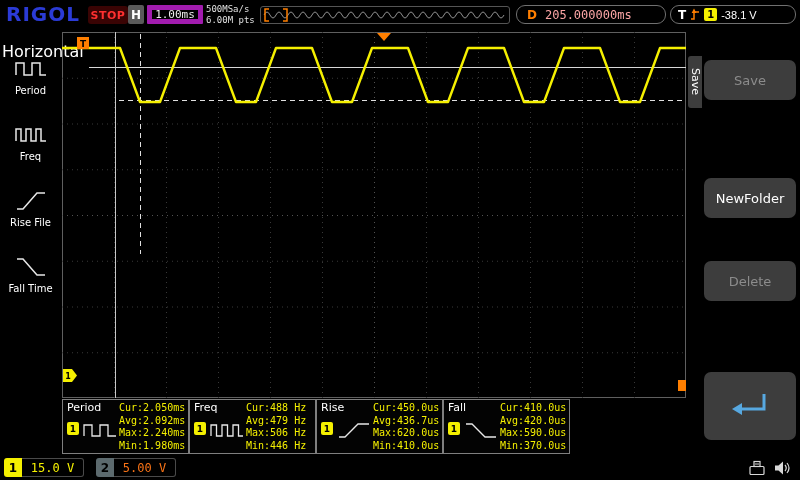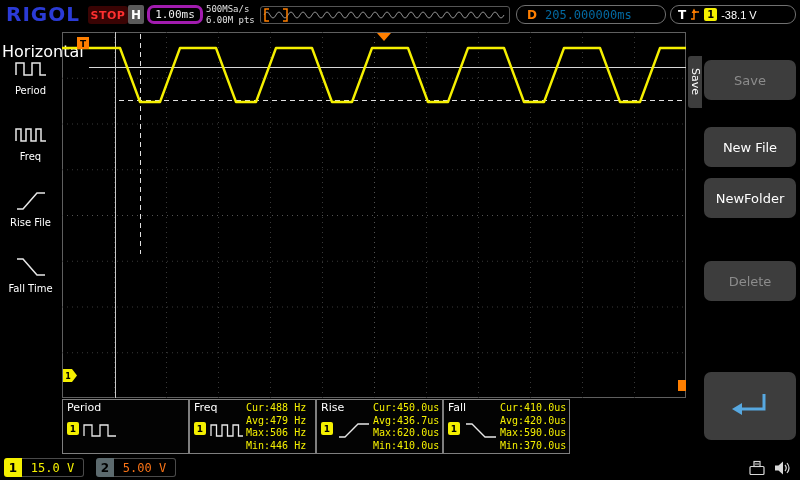--- a/index.html
+++ b/index.html
@@ -8,28 +8,28 @@
   .screen{position:relative;width:800px;height:480px;background:#000;overflow:hidden}
   .abs{position:absolute}
 
   
   .logo{left:6px;top:2px;font-size:20px;font-weight:bold;color:#2b3bd6;letter-spacing:1px}
   .stop{left:88px;top:6px;width:40px;height:18px;background:#3a0404;border-radius:3px;color:#ff3030;
         font-size:11px;font-weight:bold;display:flex;align-items:center;justify-content:center;letter-spacing:.5px}
   .hgroup{left:128px;top:5px;height:19px;display:flex;align-items:center;gap:3px}
   .hlabel{width:16px;height:19px;background:#5a5a5a;color:#fff;font-weight:bold;font-size:12px;
           display:flex;align-items:center;justify-content:center;border-radius:2px}
-  .hval{width:56px;height:19px;border:3px solid #a21caf;border-radius:7px;color:#f0f0f0;
+  .hval{width:56px;height:19px;border:5px solid #a21caf;border-radius:1px;color:#f0f0f0;
         font-family:"DejaVu Sans Mono",monospace;font-size:11px;display:flex;align-items:center;justify-content:center}
   .rate{left:206px;top:4px;color:#e0e0e0;font-size:9px;line-height:11px;font-family:"DejaVu Sans Mono",monospace}
   .preview{left:260px;top:6px;width:250px;height:18px;border:1px solid #555;border-radius:3px;overflow:hidden}
   .dgroup{left:516px;top:5px;width:150px;height:19px;border:1px solid #707070;border-radius:9px;
           display:flex;align-items:center;gap:8px;padding:0 10px}
   .dlabel{color:#ff7f00;font-weight:bold;font-size:12px}
-  .dval{color:#0369a1;font-size:12px;font-family:"DejaVu Sans Mono",monospace}
+  .dval{color:#fca5a5;font-size:12px;font-family:"DejaVu Sans Mono",monospace}
   .tgroup{left:670px;top:5px;width:126px;height:19px;border:1px solid #707070;border-radius:9px;
           display:flex;align-items:center;gap:4px;padding:0 7px}
   .tlabel{color:#fff;font-weight:bold;font-size:12px}
   .tbadge{width:13px;height:13px;background:#f5f000;color:#000;font-size:10px;font-weight:bold;
           display:flex;align-items:center;justify-content:center;border-radius:2px}
   .tval{color:#fff;font-size:11px;font-family:Liberation Sans, sans-serif}
 
   
   .sb-title{left:2px;top:42px;color:#fff;font-size:16px}
   .sb-item{left:0;width:61px;text-align:center;color:#fff;cursor:pointer}
@@ -192,20 +192,26 @@
       <rect x="616" y="348" width="8" height="11" fill="#ff7f00"></rect>
     </svg>
   </div>
 
   <div class="abs meas m0">
     <div class="mname">Period</div>
     <span class="mbadge">1</span>
     <svg class="micon" width="34" height="20" viewBox="0 0 34 20">
       <path d="M1 16 V5 H9 V16 H17 V5 H25 V16 H33" fill="none" stroke="#e8e8e8" stroke-width="1.3"></path>
     </svg>
+    <div class="mvals">
+      <div>Cur:2.050ms</div>
+      <div>Avg:2.092ms</div>
+      <div>Max:2.240ms</div>
+      <div>Min:1.980ms</div>
+    </div>
   </div>
 
   <div class="abs meas m1">
     <div class="mname">Freq</div>
     <span class="mbadge">1</span>
     <svg class="micon" width="34" height="20" viewBox="0 0 34 20">
       <path d="M1 16 V5 H6.5 V16 H12 V5 H17.5 V16 H23 V5 H28.5 V16 H33" fill="none" stroke="#e8e8e8" stroke-width="1.3"></path>
     </svg>
     <div class="mvals">
       <div>Cur:488 Hz</div>
@@ -261,21 +267,20 @@
 
   <svg class="abs spk" width="17" height="16" viewBox="0 0 17 16">
     <polygon points="1,5.5 4.5,5.5 9,1.5 9,14.5 4.5,10.5 1,10.5" fill="#d8d8d8"></polygon>
     <path d="M11 5 q2.5 3 0 6" fill="none" stroke="#d8d8d8" stroke-width="1.2"></path>
     <path d="M13 3 q4 5 0 10" fill="none" stroke="#d8d8d8" stroke-width="1.2"></path>
   </svg>
 
   <div class="abs rtab">Save</div>
 
   <div class="abs rbtn rb0 disabled">Save</div>
-  <div class="abs rbtn rb1">New File</div>
   <div class="abs rbtn rb2">NewFolder</div>
   <div class="abs rbtn rb3 disabled">Delete</div>
 
   <div class="abs renter">
     <svg width="44" height="30" viewBox="0 0 44 30">
       <path d="M36 3 V18 H13" fill="none" stroke="#57a8e0" stroke-width="3"></path>
       <polygon points="4,18 14,12 14,24" fill="#57a8e0"></polygon>
     </svg>
   </div>
 

